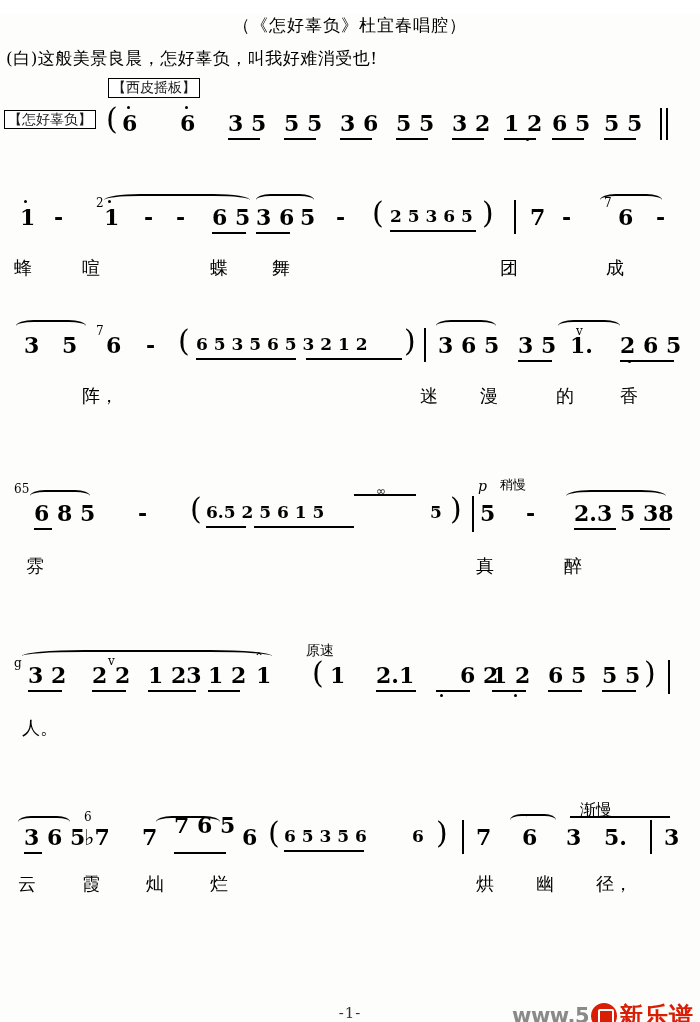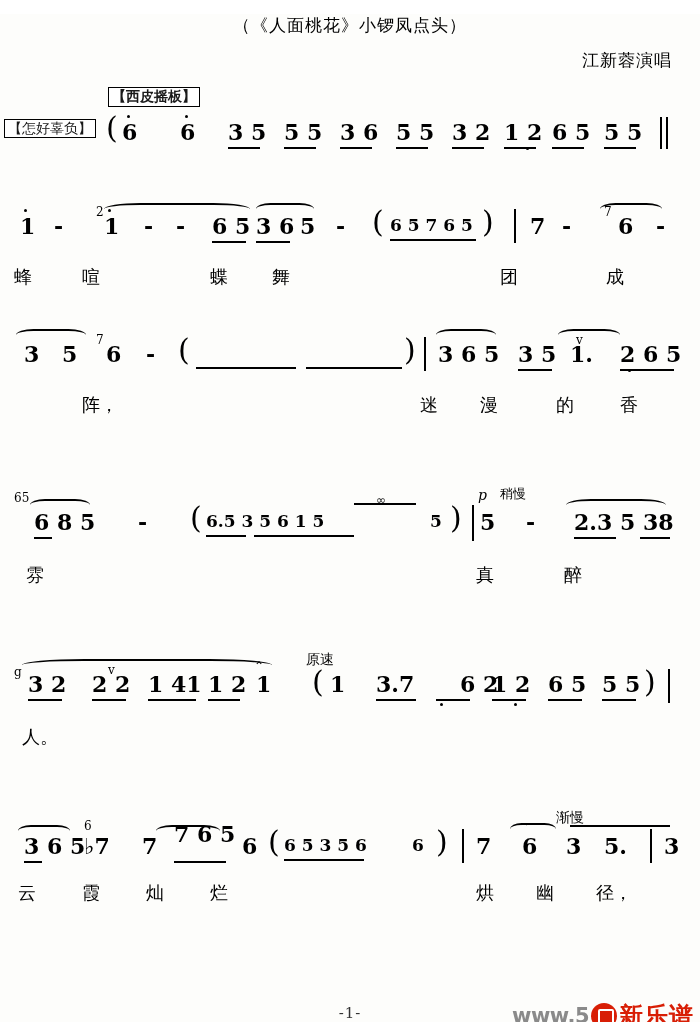--- a/index.html
+++ b/index.html
@@ -57,23 +57,22 @@
   .tag-box {
     display: inline-block;
     border: 1.6px solid #000;
     padding: 0px 3px;
     font-size: 14px;
     font-family: "DejaVu Serif", serif;
     line-height: 1.25;
     background: #fff;
   }
   .banshi {
-    margin: 15px 0 0 108px;
+    margin: 8px 0 0 108px;
     font-size: 14px;
-    font-weight: bold;
   }
   
   .staff {
     position: relative;
     margin: 0 0 0 0;
     height: 96px;
   }
   .row-notes {
     position: relative;
     height: 50px;
@@ -191,22 +190,22 @@
     font-weight: bold;
     color: #d81e05;
     letter-spacing: 1px;
   }
 </style>
 </head>
 <body>
 
 <div class="page">
 
-  <div class="subtitle">（《人面桃花》小锣凤点头）</div>
-  <div class="composer">江新蓉演唱</div>
+  <div class="subtitle">（《怎好辜负》杜宜春唱腔）</div>
+  <div class="spoken">(白)这般美景良晨，怎好辜负，叫我好难消受也!</div>
 
   <div class="banshi">
     <span class="tag-box">【西皮摇板】</span>
   </div>
 
   <div class="staff" style="height:86px;">
     <div class="row-notes">
       <span class="tag-box" style="position:absolute;left:4px;top:12px;">【怎好辜负】</span>
 
       <span class="paren" style="left:106px; top:6px;">(</span>
@@ -265,21 +264,21 @@
       <span class="beam" style="left:212px; top:48px; width:34px;"></span>
 
       <span class="note" style="left:256px; top:22px;">3 6</span>
       <span class="beam" style="left:256px; top:48px; width:34px;"></span>
       <div class="tiebow" style="left:256px; top:10px; width:58px;"></div>
 
       <span class="note" style="left:300px; top:22px;">5</span>
       <span class="note" style="left:336px; top:22px;">-</span>
 
       <span class="paren" style="left:372px; top:14px;">(</span>
-      <span class="note small" style="left:390px; top:24px;">6 5 7 6 5</span>
+      <span class="note small" style="left:390px; top:24px;">2 5 3 6 5</span>
       <span class="beam" style="left:390px; top:46px; width:86px;"></span>
       <span class="paren" style="left:482px; top:14px;">)</span>
 
       <div class="barline" style="left:514px; top:16px; height:34px;"></div>
 
       <span class="note" style="left:530px; top:22px;">7</span>
       <span class="note" style="left:562px; top:22px;">-</span>
 
       <span class="orn" style="left:604px; top:12px;">7</span>
       <div class="tiebow" style="left:600px; top:10px; width:62px;"></div>
@@ -300,20 +299,21 @@
     <div class="row-notes" style="height:70px;">
       <div class="tiebow" style="left:16px; top:8px; width:70px;"></div>
       <span class="note" style="left:24px; top:22px;">3</span>
       <span class="note" style="left:62px; top:22px;">5</span>
 
       <span class="orn" style="left:96px; top:12px;">7</span>
       <span class="note" style="left:106px; top:22px;">6</span>
       <span class="note" style="left:146px; top:22px;">-</span>
 
       <span class="paren" style="left:178px; top:14px;">(</span>
+      <span class="note small" style="left:196px; top:24px;">6 5 3 5 6 5 3 2 1 2</span>
       <span class="beam" style="left:196px; top:46px; width:100px;"></span>
       <span class="beam" style="left:306px; top:46px; width:96px;"></span>
       <span class="paren" style="left:404px; top:14px;">)</span>
 
       <div class="barline" style="left:424px; top:16px; height:34px;"></div>
 
       <div class="tiebow" style="left:436px; top:8px; width:60px;"></div>
       <span class="note" style="left:438px; top:22px;">3 6 5</span>
 
       <span class="note" style="left:518px; top:22px;">3 5</span>
@@ -339,21 +339,21 @@
   <div class="staff" style="height:122px; margin-top:46px;">
     <div class="row-notes" style="height:76px;">
       <span class="orn" style="left:14px; top:6px;">65</span>
       <div class="tiebow" style="left:30px; top:14px; width:60px;"></div>
       <span class="note" style="left:34px; top:26px;">6 8 5</span>
       <span class="beam" style="left:34px; top:52px; width:18px;"></span>
 
       <span class="note" style="left:138px; top:26px;">-</span>
 
       <span class="paren" style="left:190px; top:18px;">(</span>
-      <span class="note small" style="left:206px; top:28px;">6.5 3 5 6 1 5</span>
+      <span class="note small" style="left:206px; top:28px;">6.5 2 5 6 1 5</span>
       <span class="beam" style="left:206px; top:50px; width:40px;"></span>
       <span class="beam" style="left:254px; top:50px; width:100px;"></span>
       <span class="beam" style="left:354px; top:18px; width:62px;"></span>
       <div style="position:absolute; left:376px; top:8px; font-size:12px;">∞</div>
       <span class="note small" style="left:430px; top:28px;">5</span>
       <span class="paren" style="left:450px; top:18px;">)</span>
 
       <div class="barline" style="left:472px; top:20px; height:36px;"></div>
 
       <span class="orn" style="left:478px; top:2px; font-style:italic; font-size:14px;">p</span>
@@ -378,35 +378,35 @@
     <div class="row-notes" style="height:72px;">
       <span class="orn" style="left:14px; top:14px;">g</span>
       <div class="tiebow" style="left:22px; top:8px; width:250px;"></div>
       <span class="note" style="left:28px; top:22px;">3 2</span>
       <span class="beam" style="left:28px; top:48px; width:34px;"></span>
 
       <span class="orn" style="left:108px; top:12px;">v</span>
       <span class="note" style="left:92px; top:22px;">2 2</span>
       <span class="beam" style="left:92px; top:48px; width:34px;"></span>
 
-      <span class="note" style="left:148px; top:22px;">1 41</span>
+      <span class="note" style="left:148px; top:22px;">1 23</span>
       <span class="beam" style="left:148px; top:48px; width:48px;"></span>
 
       <span class="note" style="left:208px; top:22px;">1 2</span>
       <span class="beam" style="left:208px; top:48px; width:32px;"></span>
 
       <span class="note" style="left:256px; top:22px;">1</span>
       <span class="orn" style="left:254px; top:8px;">⌃</span>
 
       <span class="orn" style="left:306px; top:0px; font-size:14px;">原速</span>
 
       <span class="paren" style="left:312px; top:16px;">(</span>
       <span class="note" style="left:330px; top:22px;">1</span>
 
-      <span class="note" style="left:376px; top:22px;">3.7</span>
+      <span class="note" style="left:376px; top:22px;">2.1</span>
       <span class="beam" style="left:376px; top:48px; width:40px;"></span>
 
       <span class="note" style="left:460px; top:22px;">6 2</span>
       <span class="beam" style="left:436px; top:48px; width:34px;"></span>
       <span class="dot" style="left:440px; top:52px;"></span>
 
       <span class="note" style="left:492px; top:22px;">1 2</span>
       <span class="beam" style="left:492px; top:48px; width:34px;"></span>
       <span class="dot" style="left:514px; top:52px;"></span>
 
@@ -446,21 +446,21 @@
       <span class="paren" style="left:436px; top:18px;">)</span>
 
       <div class="barline" style="left:462px; top:20px; height:34px;"></div>
 
       <span class="note" style="left:476px; top:26px;">7</span>
 
       <span class="orn" style="left:520px; top:8px;">~</span>
       <div class="tiebow" style="left:510px; top:14px; width:46px;"></div>
       <span class="note" style="left:522px; top:26px;">6</span>
 
-      <span class="orn" style="left:556px; top:0px; font-size:14px;">渐慢</span>
+      <span class="orn" style="left:580px; top:0px; font-size:16px;">渐慢</span>
       <div class="beam" style="left:570px; top:16px; width:100px;"></div>
 
       <span class="note" style="left:566px; top:26px;">3</span>
       <span class="note" style="left:604px; top:26px;">5.</span>
 
       <div class="barline" style="left:650px; top:20px; height:34px;"></div>
       <span class="note" style="left:664px; top:26px;">3</span>
     </div>
     <div style="position:relative; height:34px;">
       <span class="lyr" style="left:18px; top:2px;">云</span>

